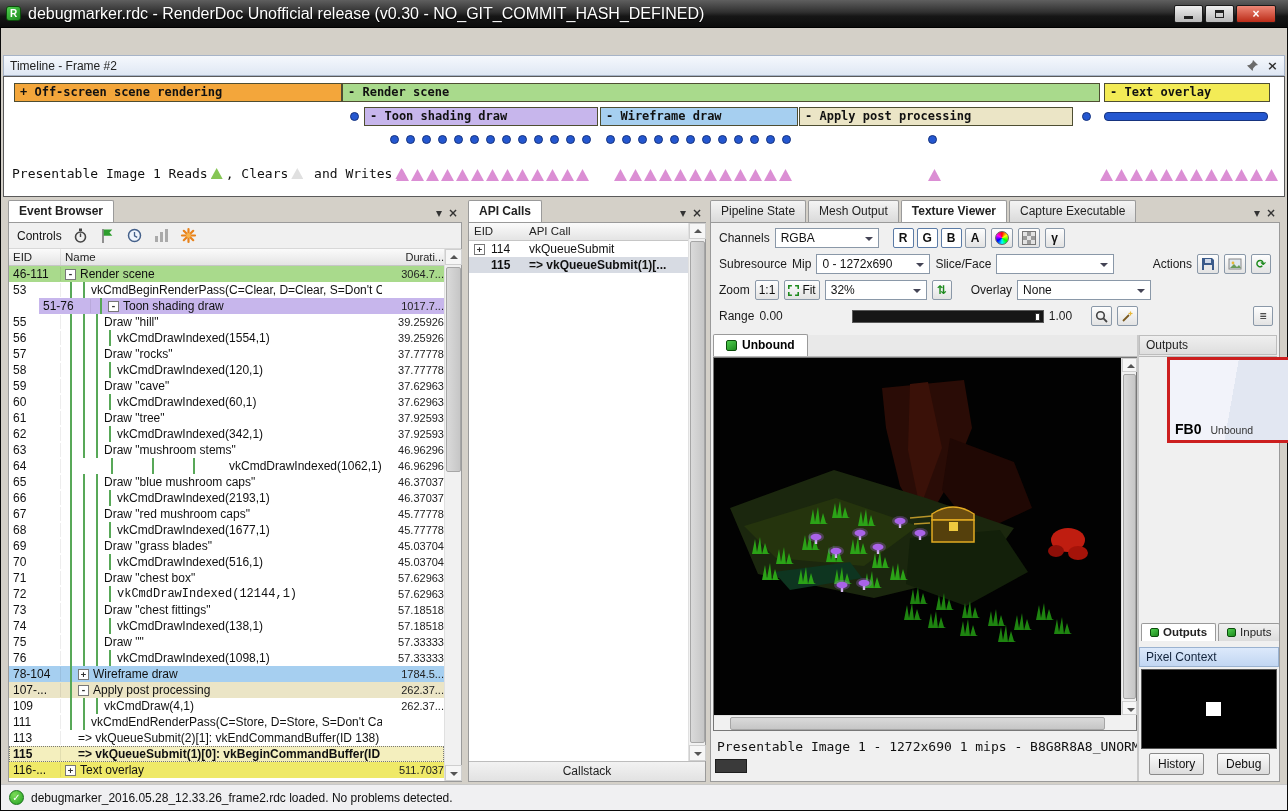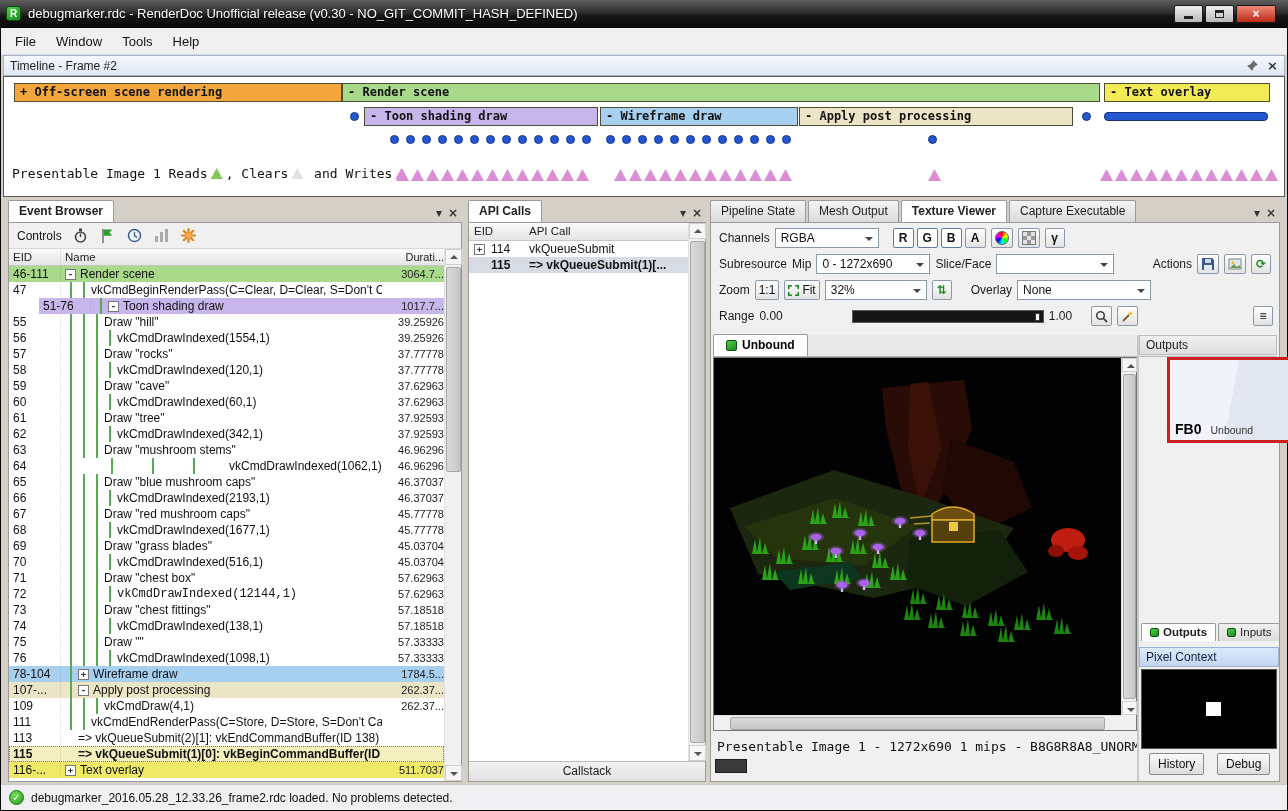--- a/index.html
+++ b/index.html
@@ -6,21 +6,21 @@
   html,body{width:1288px;height:811px}
   body{font-family:"Liberation Sans","DejaVu Sans",sans-serif;background:#d4d0c8;position:relative;overflow:hidden}
   i{font-style:normal}
   .win{position:absolute;inset:0;box-shadow:inset 0 0 0 1px #0a0a0a}
 
   
   .titlebar{position:absolute;left:0;top:0;width:1288px;height:28px;display:flex;align-items:center;padding:0 6px;
     background:linear-gradient(180deg,#5f5f5f 0%,#303030 45%,#161616 60%,#0b0b0b 100%);border-bottom:1px solid #000;color:#fff}
   .appicon{width:15px;height:15px;border-radius:3px;background:linear-gradient(145deg,#4fce4f,#1d8a1d);border:1px solid #0b4d0b;
     color:#fff;font:bold 10px/13px "Liberation Sans",sans-serif;text-align:center;margin-right:7px}
-  .title-text{font-size:13px;text-shadow:0 1px 1px #000}
+  .title-text{font-size:16px;text-shadow:0 1px 1px #000}
   .wbtns{margin-left:auto;display:flex;gap:2px;padding-right:6px}
   .wbtn{width:29px;height:18px;border:1px solid #1a1a1a;border-radius:2px;background:linear-gradient(#efefef,#b9b9b9);
     display:flex;align-items:center;justify-content:center;color:#111;font:bold 12px/12px "Liberation Sans",sans-serif}
   .wbtn.close{background:linear-gradient(#ee8877,#bb2b17);color:#fff;width:40px}
   .glyph-min{width:9px;height:3px;background:#222;margin-top:8px}
   .glyph-max{width:9px;height:8px;border:1px solid #222;border-top-width:3px}
 
   
   .menubar{position:absolute;left:1px;top:28px;width:1286px;height:27px;background:#f0f0f0;border-bottom:1px solid #dcdcdc;
     display:flex;align-items:center;padding-left:4px}
@@ -166,26 +166,20 @@
       <span class="wbtn">
           <i class="glyph-min"></i>
         </span>
       <span class="wbtn">
           <i class="glyph-max"></i>
         </span>
       <span class="wbtn close">×</span>
     </span>
   </div>
 
-  <div class="menubar">
-      <div class="menu-item">File</div>
-      <div class="menu-item">Window</div>
-      <div class="menu-item">Tools</div>
-      <div class="menu-item">Help</div>
-    </div>
 
   <div class="tl-panel">
     <div class="tl-head">
       <span>Timeline - Frame #2</span>
       <span class="tl-head-btns">
         <svg width="13" height="13" viewBox="0 0 13 13">
             <path d="M7 1l5 5-2.2.6L7.2 9.2 6.6 12 1 6.4l2.8-.6L6.4 3.2z" fill="#6b6b6b"></path>
           </svg>
         <span class="tl-close">×</span>
       </span>
@@ -315,21 +309,21 @@
       <div class="eb-rows">
           <div class="eb-row" style="background: rgb(169, 218, 140);">
             <span class="eb-eid">46-111</span>
             <span class="eb-name" style="padding-left: 4px;">
               <i class="exp">-</i>
               <span>Render scene</span>
             </span>
             <span class="eb-dur">3064.7...</span>
           </div>
           <div class="eb-row">
-            <span class="eb-eid">47</span>
+            <span class="eb-eid">53</span>
             <span class="eb-name" style="padding-left: 4px;">
               <i class="guide"></i>
               <i class="guide"></i>
               <span>vkCmdBeginRenderPass(C=Clear, D=Clear, S=Don't Care)</span>
             </span>
             <span class="eb-dur"></span>
           </div>
           <div class="eb-row" style="background: rgb(199, 182, 236); margin-left: 30px;">
             <span class="eb-eid">51-76</span>
             <span class="eb-name" style="padding-left: 4px;">

